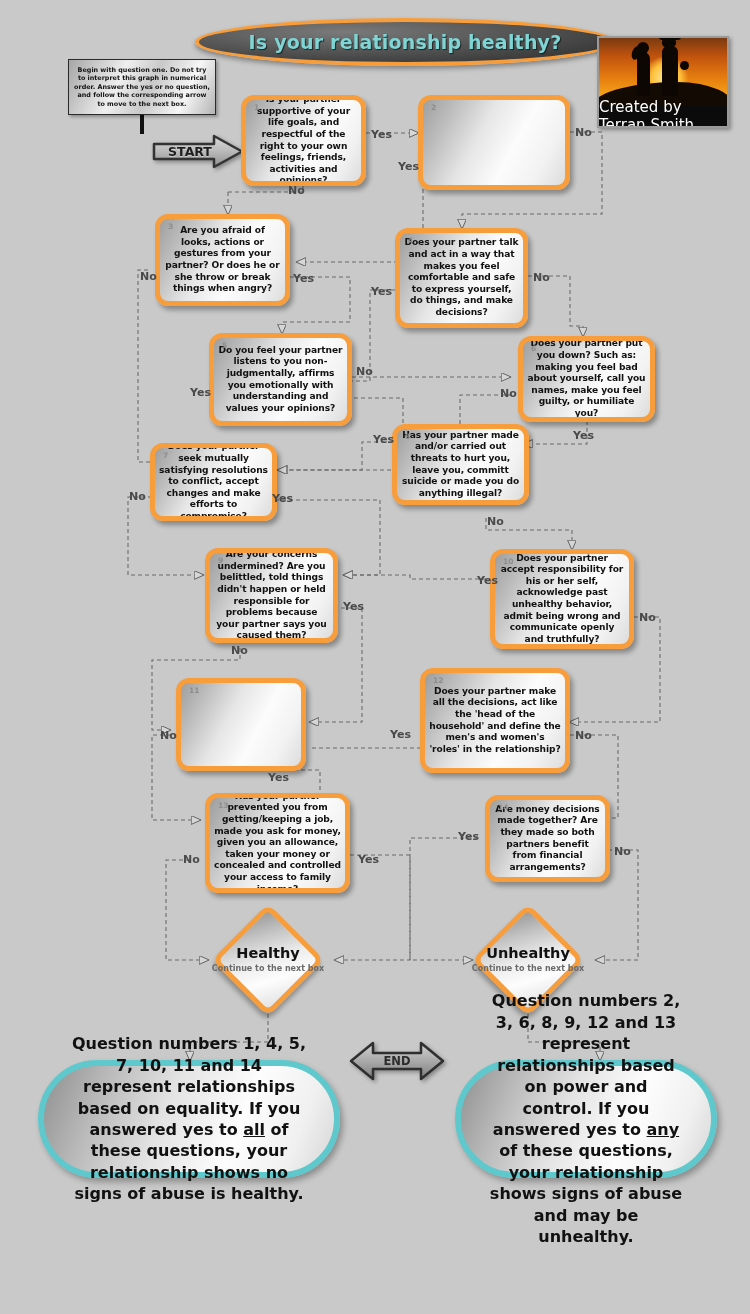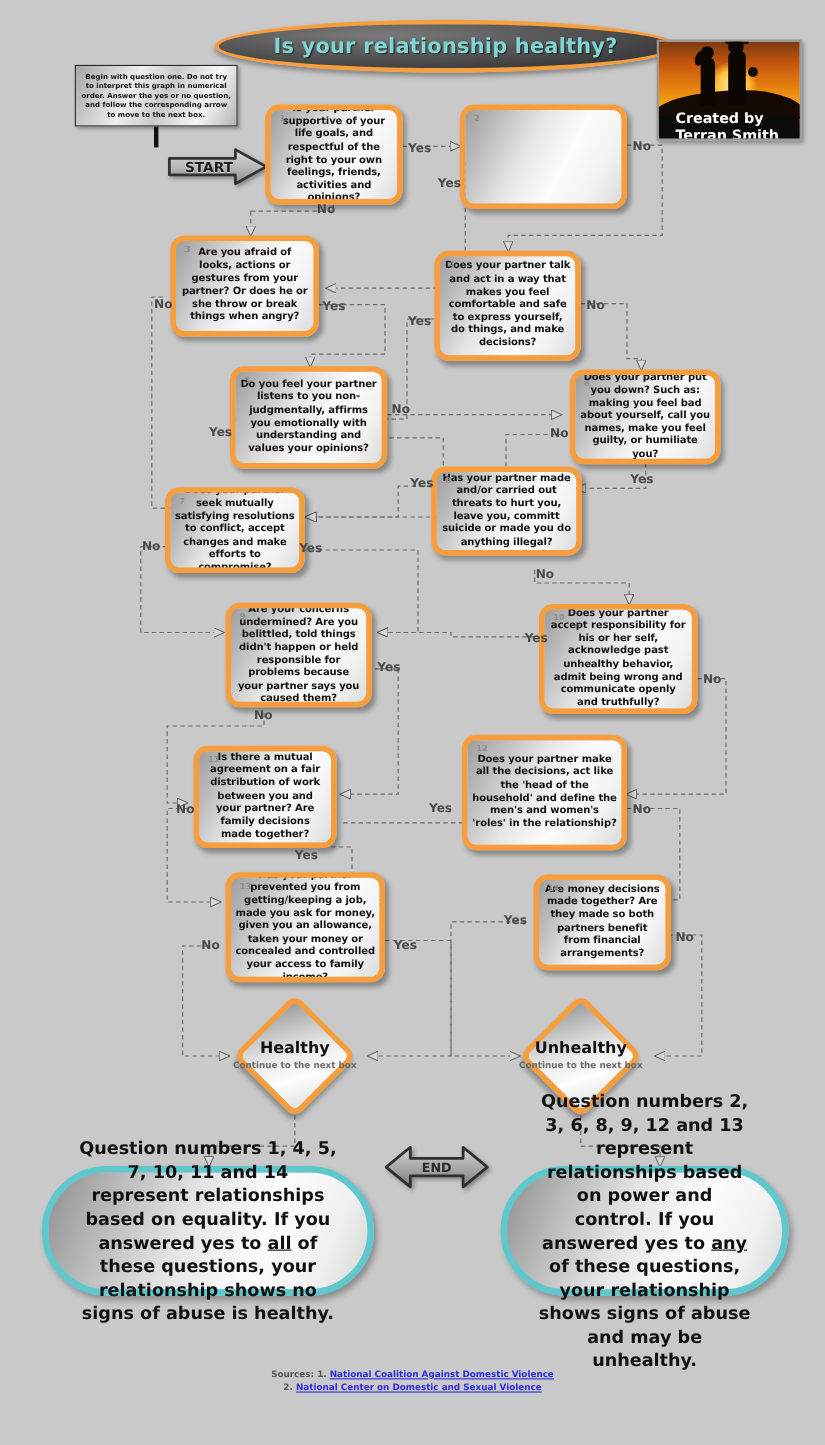--- a/index.html
+++ b/index.html
@@ -51,21 +51,21 @@
   .credit .f1h{left:38px;bottom:72px;width:12px;height:12px;border-radius:50%;}
   .credit .f1p{left:33px;bottom:66px;width:8px;height:14px;border-radius:50%;transform:rotate(18deg);}
   .credit .f2{left:63px;width:16px;height:50px;border-radius:6px 6px 2px 2px;}
   .credit .f2h{left:63px;bottom:78px;width:14px;height:12px;border-radius:50% 50% 40% 40%;}
   .credit .f2c{left:60px;bottom:86px;width:22px;height:6px;border-radius:4px;}
   .credit .flow{left:81px;bottom:56px;width:9px;height:9px;border-radius:50%;}
   .credit .bar{
     position:absolute;left:0;bottom:0;width:100%;height:20px;background:#0b0b0b;
     display:flex;align-items:center;justify-content:center;
   }
-  .credit .bar span{color:#fff;font-size:13px;font-weight:bold;margin-left:15px;}
+  .credit .bar span{color:#fff;font-size:15px;font-weight:normal;}
 
   
   .note{
     position:absolute;left:68px;top:59px;width:148px;height:56px;
     background:linear-gradient(115deg,#a6a6a6 0%,#efefef 35%,#c9c9c9 55%,#f6f6f6 78%,#b4b4b4 100%);
     border:1.5px solid #2b2b2b;box-sizing:border-box;
     display:flex;align-items:center;justify-content:center;
     padding:2px 4px;box-shadow:2px 2px 3px rgba(0,0,0,.3);
   }
   .note span{font-size:6.4px;font-weight:bold;color:#111;text-align:center;line-height:1.32;}
@@ -321,21 +321,20 @@
     <div class="qtext">Are your concerns undermined? Are you belittled, told things didn't happen or held responsible for problems because your partner says you caused them?</div>
   </div>
 
   <div class="qbox" style="left:490px;top:549px;width:144px;height:100px;">
     <div class="num">10</div>
     <div class="qtext">Does your partner accept responsibility for his or her self, acknowledge past unhealthy behavior, admit being wrong and communicate openly and truthfully?</div>
   </div>
 
   <div class="qbox" style="left:176px;top:678px;width:130px;height:93px;">
     <div class="num">11</div>
-    <div class="qtext">Is there a mutual agreement on a fair distribution of work between you and your partner? Are family decisions made together?</div>
   </div>
 
   <div class="qbox" style="left:420px;top:668px;width:150px;height:105px;">
     <div class="num">12</div>
     <div class="qtext">Does your partner make all the decisions, act like the 'head of the household' and define the men's and women's 'roles' in the relationship?</div>
   </div>
 
   <div class="qbox" style="left:205px;top:793px;width:145px;height:100px;">
     <div class="num">13</div>
     <div class="qtext">Has your partner prevented you from getting/keeping a job, made you ask for money, given you an allowance, taken your   money or concealed and controlled your access to family income?</div>
@@ -410,25 +409,14 @@
   <div class="elabel" style="left:639px;top:611px;">No</div>
   <div class="elabel" style="left:160px;top:729px;">No</div>
   <div class="elabel" style="left:268px;top:771px;">Yes</div>
   <div class="elabel" style="left:390px;top:728px;">Yes</div>
   <div class="elabel" style="left:575px;top:729px;">No</div>
   <div class="elabel" style="left:183px;top:853px;">No</div>
   <div class="elabel" style="left:358px;top:853px;">Yes</div>
   <div class="elabel" style="left:458px;top:830px;">Yes</div>
   <div class="elabel" style="left:614px;top:845px;">No</div>
 
-  <div class="sources">
-    <span class="row">
-      <span class="lbl">Sources:</span>
-      <span>1.</span>
-      <a href="#">National Coalition Against Domestic Violence</a>
-    </span>
-    <span class="row">
-      <span>2.</span>
-      <a href="#">National Center on Domestic and Sexual Violence</a>
-    </span>
-  </div>
 
 </div>
 
 </body></html>

